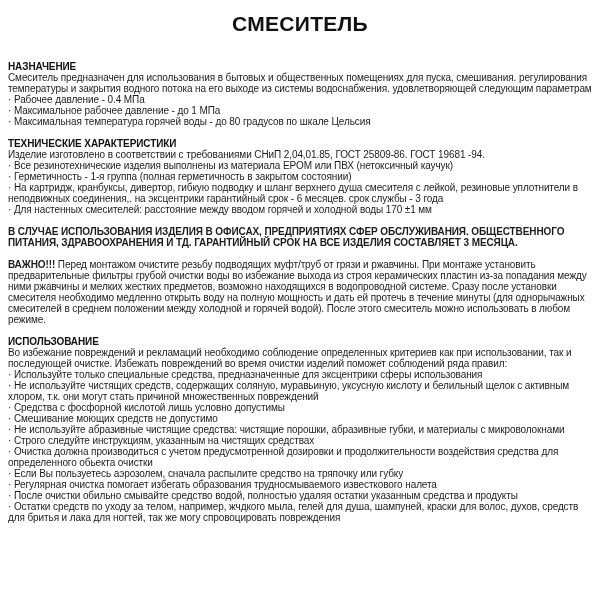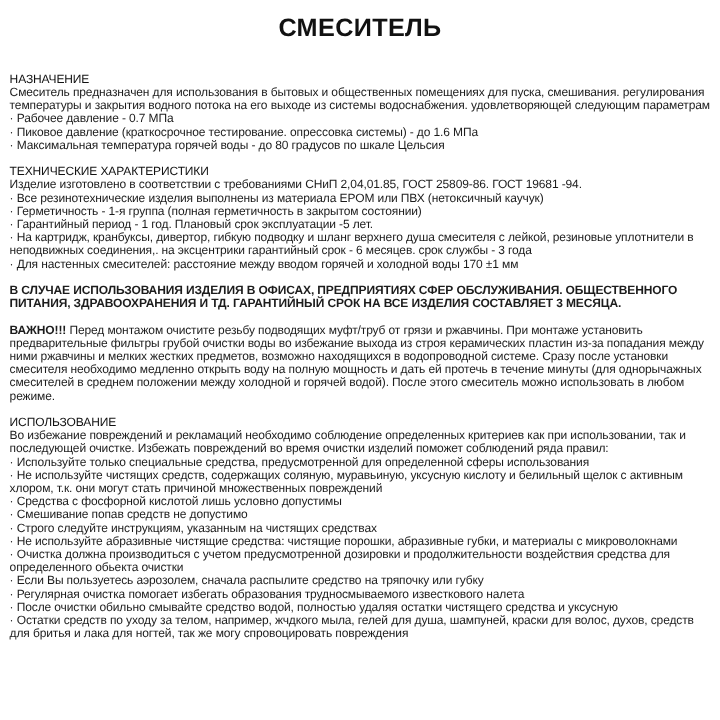--- a/index.html
+++ b/index.html
@@ -30,61 +30,60 @@
     color: #111111;
     margin: 0 0 25px 0;
   }
   .content {
     font-size: 10px;
     line-height: 11px;
     letter-spacing: -0.1px;
   }
   .block { margin: 0; }
   .heading {
-    font-weight: normal;
+    font-weight: bold;
     color: #111111;
   }
   .paragraph { }
   .bold { font-weight: bold; }
   .bullet { }
   .marker { }
   .lead { font-weight: bold; text-align: center; }
   .spacer { height: 11px; }
 </style>
 </head>
 <body>
 
 <div class="page">
   <h1 class="doc-title">СМЕСИТЕЛЬ</h1>
   <div class="content">
       <div class="block heading"><span>НАЗНАЧЕНИЕ</span></div>
       <div class="block paragraph"><span>Смеситель предназначен для использования в бытовых и общественных помещениях для пуска, смешивания. регулирования температуры и закрытия водного потока на его выходе из системы водоснабжения. удовлетворяющей следующим параметрам</span></div>
-      <div class="block bullet"><span class="marker">· </span><span>Рабочее давление - 0.7 МПа</span></div>
-      <div class="block bullet"><span class="marker">· </span><span>Пиковое давление (краткосрочное тестирование. опрессовка системы) - до 1.6 МПа</span></div>
+      <div class="block bullet"><span class="marker">· </span><span>Рабочее давление - 0.4 МПа</span></div>
+      <div class="block bullet"><span class="marker">· </span><span>Максимальное рабочее давление - до 1 МПа</span></div>
       <div class="block bullet"><span class="marker">· </span><span>Максимальная температура горячей воды - до 80 градусов по шкале Цельсия</span></div>
       <div class="spacer"></div>
       <div class="block heading"><span>ТЕХНИЧЕСКИЕ ХАРАКТЕРИСТИКИ</span></div>
       <div class="block paragraph"><span>Изделие изготовлено в соответствии с требованиями СНиП 2,04,01.85, ГОСТ 25809-86. ГОСТ 19681 -94.</span></div>
       <div class="block bullet"><span class="marker">· </span><span>Все резинотехнические изделия выполнены из материала EPOM или ПВХ (нетоксичный каучук)</span></div>
       <div class="block bullet"><span class="marker">· </span><span>Герметичность - 1-я группа (полная герметичность в закрытом состоянии)</span></div>
-      <div class="block bullet"><span class="marker">· </span><span>Гарантийный период - 1 год. Плановый срок эксплуатации -5 лет.</span></div>
       <div class="block bullet"><span class="marker">· </span><span>На картридж, кранбуксы, дивертор, гибкую подводку и шланг верхнего душа смесителя с лейкой, резиновые уплотнители в неподвижных соединения,. на эксцентрики гарантийный срок - 6 месяцев. срок службы - 3 года</span></div>
       <div class="block bullet"><span class="marker">· </span><span>Для настенных смесителей: расстояние между вводом горячей и холодной воды 170 ±1 мм</span></div>
       <div class="spacer"></div>
       <div class="block paragraph bold"><span>В СЛУЧАЕ ИСПОЛЬЗОВАНИЯ ИЗДЕЛИЯ В ОФИСАХ, ПРЕДПРИЯТИЯХ СФЕР ОБСЛУЖИВАНИЯ. ОБЩЕСТВЕННОГО ПИТАНИЯ, ЗДРАВООХРАНЕНИЯ И ТД. ГАРАНТИЙНЫЙ СРОК НА ВСЕ ИЗДЕЛИЯ СОСТАВЛЯЕТ 3 МЕСЯЦА.</span></div>
       <div class="spacer"></div>
       <div class="block paragraph"><span class="lead">ВАЖНО!!!</span><span> Перед монтажом очистите резьбу подводящих муфт/труб от грязи и ржавчины. При монтаже установить предварительные фильтры грубой очистки воды во избежание выхода из строя керамических пластин из-за попадания между ними ржавчины и мелких жестких предметов, возможно находящихся в водопроводной системе. Сразу после установки смесителя необходимо медленно открыть воду на полную мощность и дать ей протечь в течение минуты (для однорычажных смесителей в среднем положении между холодной и горячей водой). После этого смеситель можно использовать в любом режиме.</span></div>
       <div class="spacer"></div>
       <div class="block heading"><span>ИСПОЛЬЗОВАНИЕ</span></div>
       <div class="block paragraph"><span>Во избежание повреждений и рекламаций необходимо соблюдение определенных критериев как при использовании, так и последующей очистке. Избежать повреждений во время очистки изделий поможет соблюдений ряда правил:</span></div>
-      <div class="block bullet"><span class="marker">· </span><span>Используйте только специальные средства, предусмотренной для определенной сферы использования</span></div>
+      <div class="block bullet"><span class="marker">· </span><span>Используйте только специальные средства, предназначенные для эксцентрики сферы использования</span></div>
       <div class="block bullet"><span class="marker">· </span><span>Не используйте чистящих средств, содержащих соляную, муравьиную, уксусную кислоту и белильный щелок с активным хлором, т.к. они могут стать причиной множественных повреждений</span></div>
       <div class="block bullet"><span class="marker">· </span><span>Средства с фосфорной кислотой лишь условно допустимы</span></div>
-      <div class="block bullet"><span class="marker">· </span><span>Смешивание попав средств не допустимо</span></div>
+      <div class="block bullet"><span class="marker">· </span><span>Смешивание моющих средств не допустимо</span></div>
+      <div class="block bullet"><span class="marker">· </span><span>Не используйте абразивные чистящие средства: чистящие порошки, абразивные губки, и материалы с микроволокнами</span></div>
       <div class="block bullet"><span class="marker">· </span><span>Строго следуйте инструкциям, указанным на чистящих средствах</span></div>
-      <div class="block bullet"><span class="marker">· </span><span>Не используйте абразивные чистящие средства: чистящие порошки, абразивные губки, и материалы с микроволокнами</span></div>
       <div class="block bullet"><span class="marker">· </span><span>Очистка должна производиться с учетом предусмотренной дозировки и продолжительности воздействия средства для определенного обьекта очистки</span></div>
       <div class="block bullet"><span class="marker">· </span><span>Если Вы пользуетесь аэрозолем, сначала распылите средство на тряпочку или губку</span></div>
       <div class="block bullet"><span class="marker">· </span><span>Регулярная очистка помогает избегать образования трудносмываемого известкового налета</span></div>
-      <div class="block bullet"><span class="marker">· </span><span>После очистки обильно смывайте средство водой, полностью удаляя остатки чистящего средства и уксусную</span></div>
+      <div class="block bullet"><span class="marker">· </span><span>После очистки обильно смывайте средство водой, полностью удаляя остатки указанным средства и продукты</span></div>
       <div class="block bullet"><span class="marker">· </span><span>Остатки средств по уходу за телом, например, жчдкого мыла, гелей для душа, шампуней, краски для волос, духов, средств для бритья и лака для ногтей, так же могу спровоцировать повреждения</span></div>
     </div>
 </div>
 
 </body></html>

